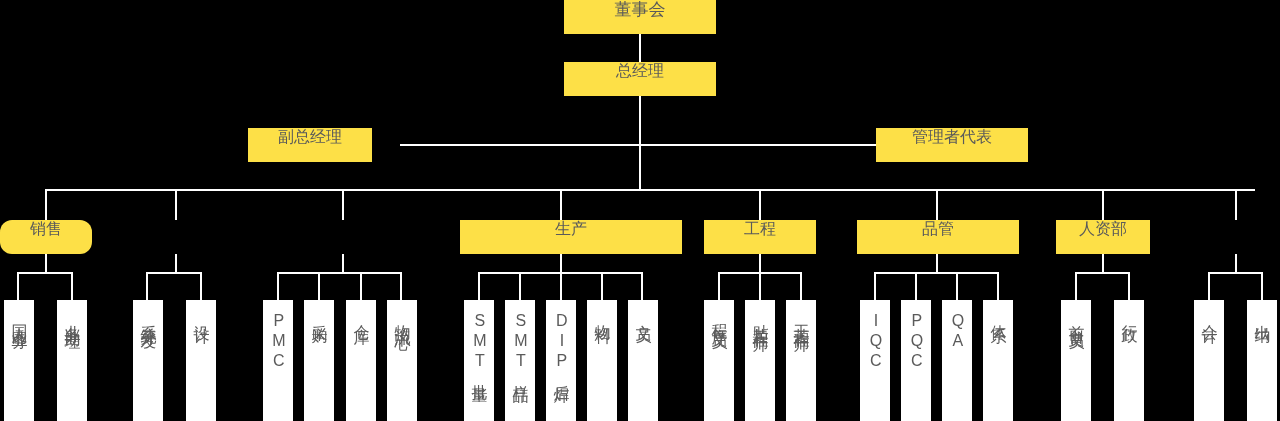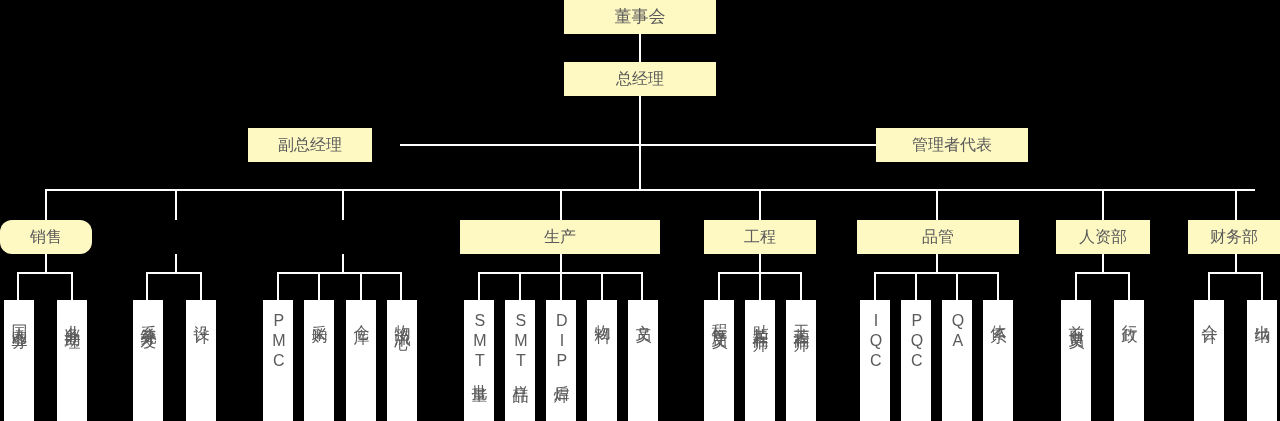--- a/index.html
+++ b/index.html
@@ -15,24 +15,23 @@
     overflow:hidden;
   }
   
   .ln{position:absolute;background:#ffffff;}
   .hln{height:2px;}
   .vln{width:2px;}
 
   
   .node{
     position:absolute;
-    background:#fef9c3;
+    background:#fde047;
     color:#5a5a5a;
     display:flex;
-    align-items:center;
     justify-content:center;
     box-sizing:border-box;
     line-height:1.18;
   }
   .node .lbl{
     display:block;
     text-align:center;
     white-space:nowrap;
   }
   .lvl-top{font-size:17px;}
@@ -95,34 +94,31 @@
   <div class="ln vln" style="left:342px;top:189px;width:2px;height:31px;"></div>
   <div class="ln vln" style="left:560px;top:189px;width:2px;height:31px;"></div>
   <div class="ln vln" style="left:759px;top:189px;width:2px;height:31px;"></div>
   <div class="ln vln" style="left:936px;top:189px;width:2px;height:31px;"></div>
   <div class="ln vln" style="left:1102px;top:189px;width:2px;height:31px;"></div>
   <div class="ln vln" style="left:1235px;top:189px;width:2px;height:31px;"></div>
 
   <div class="node lvl-dept" style="left:0px;top:220px;width:92px;height:34px;border-radius:12px;">
     <span class="lbl">销售</span>
   </div>
-  <div class="node lvl-dept" style="left:460px;top:220px;width:200px;height:34px;">
+  <div class="node lvl-dept" style="left:460px;top:220px;width:222px;height:34px;">
     <span class="lbl">生产</span>
   </div>
   <div class="node lvl-dept" style="left:704px;top:220px;width:112px;height:34px;">
     <span class="lbl">工程</span>
   </div>
   <div class="node lvl-dept" style="left:857px;top:220px;width:162px;height:34px;">
     <span class="lbl">品管</span>
   </div>
   <div class="node lvl-dept" style="left:1056px;top:220px;width:94px;height:34px;">
     <span class="lbl">人资部</span>
-  </div>
-  <div class="node lvl-dept" style="left:1188px;top:220px;width:92px;height:34px;">
-    <span class="lbl">财务部</span>
   </div>
 
   <div class="ln vln" style="left:45px;top:254px;width:2px;height:19px;"></div>
   <div class="ln hln" style="left:17px;top:272px;width:56px;height:2px;"></div>
   <div class="ln vln" style="left:17px;top:272px;width:2px;height:28px;"></div>
   <div class="ln vln" style="left:71px;top:272px;width:2px;height:28px;"></div>
   <div class="leaf" style="left:4px;top:300px;width:30px;height:121px;">
     <span class="lbl">国内业务</span>
   </div>
   <div class="leaf" style="left:57px;top:300px;width:30px;height:121px;">

